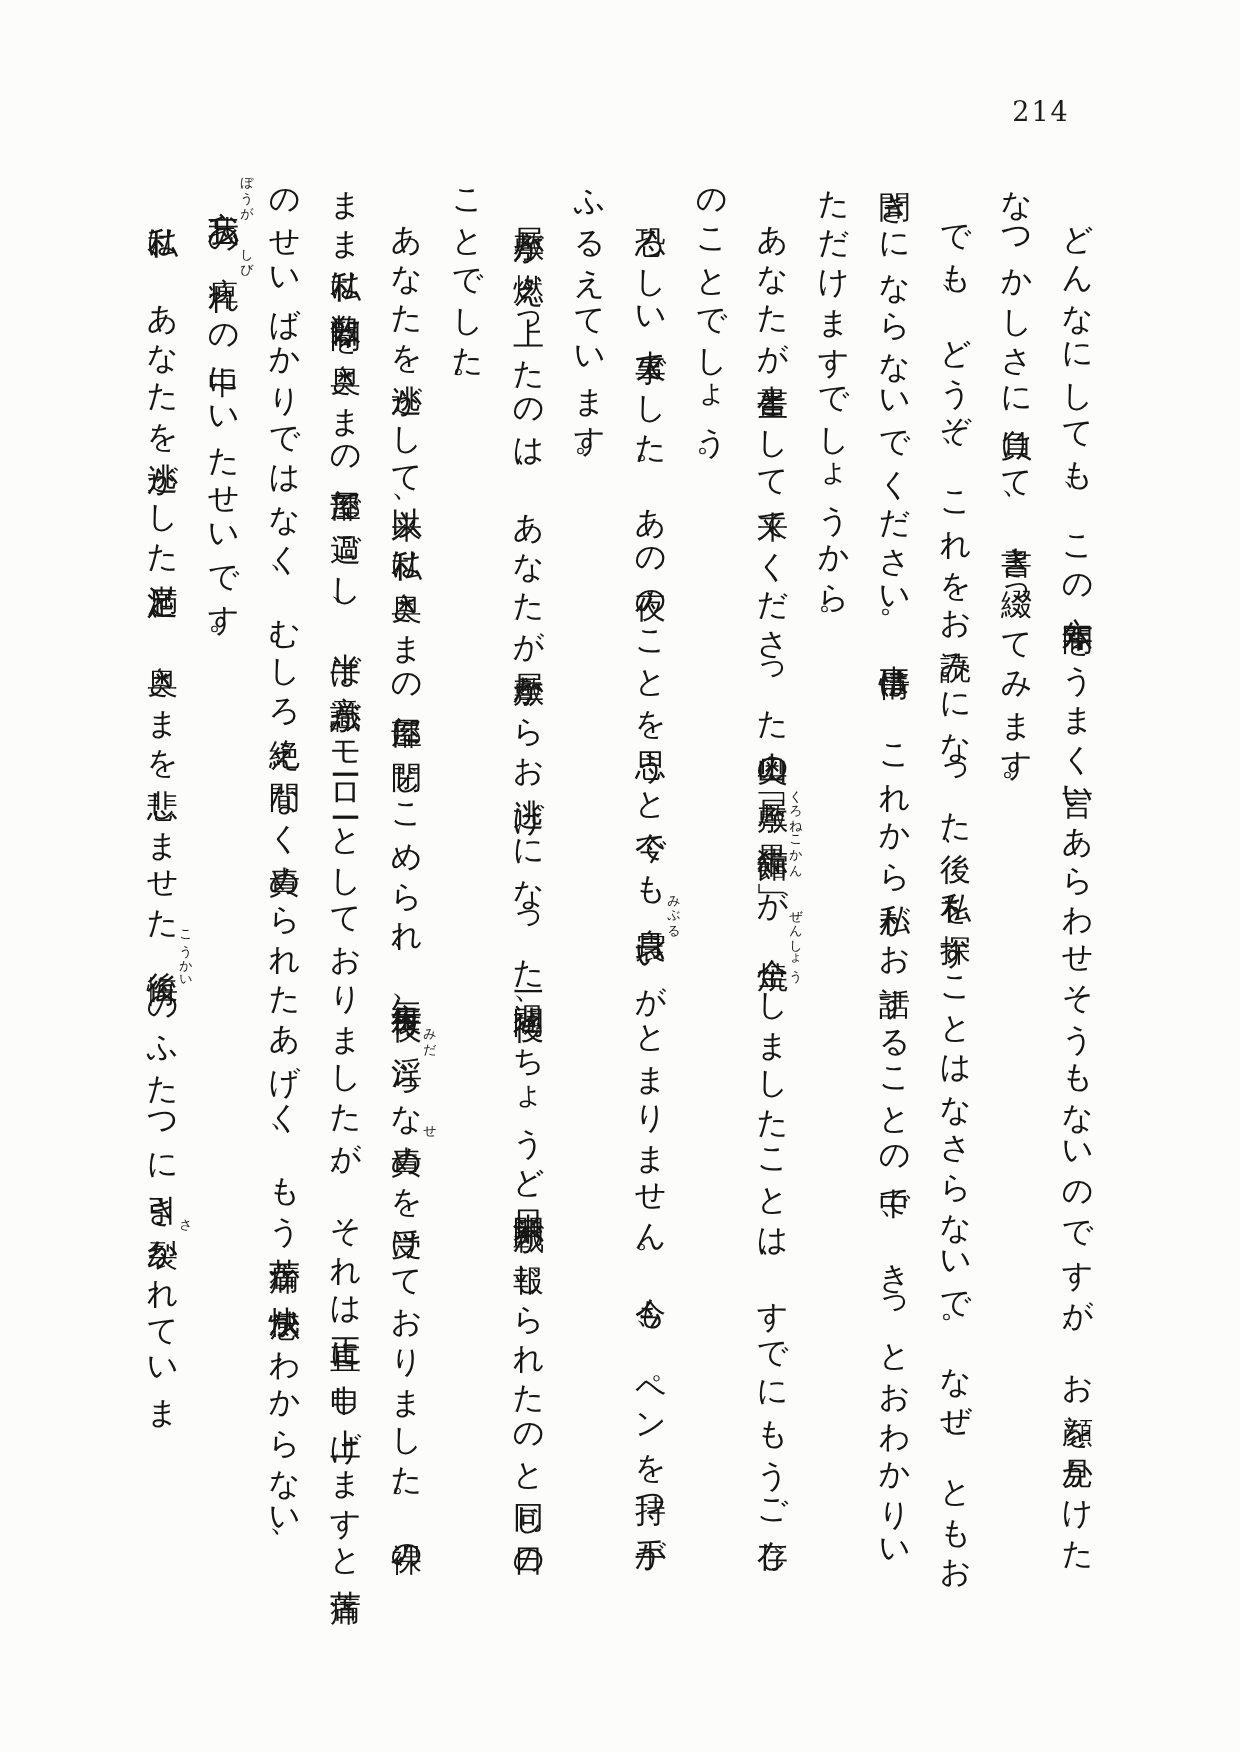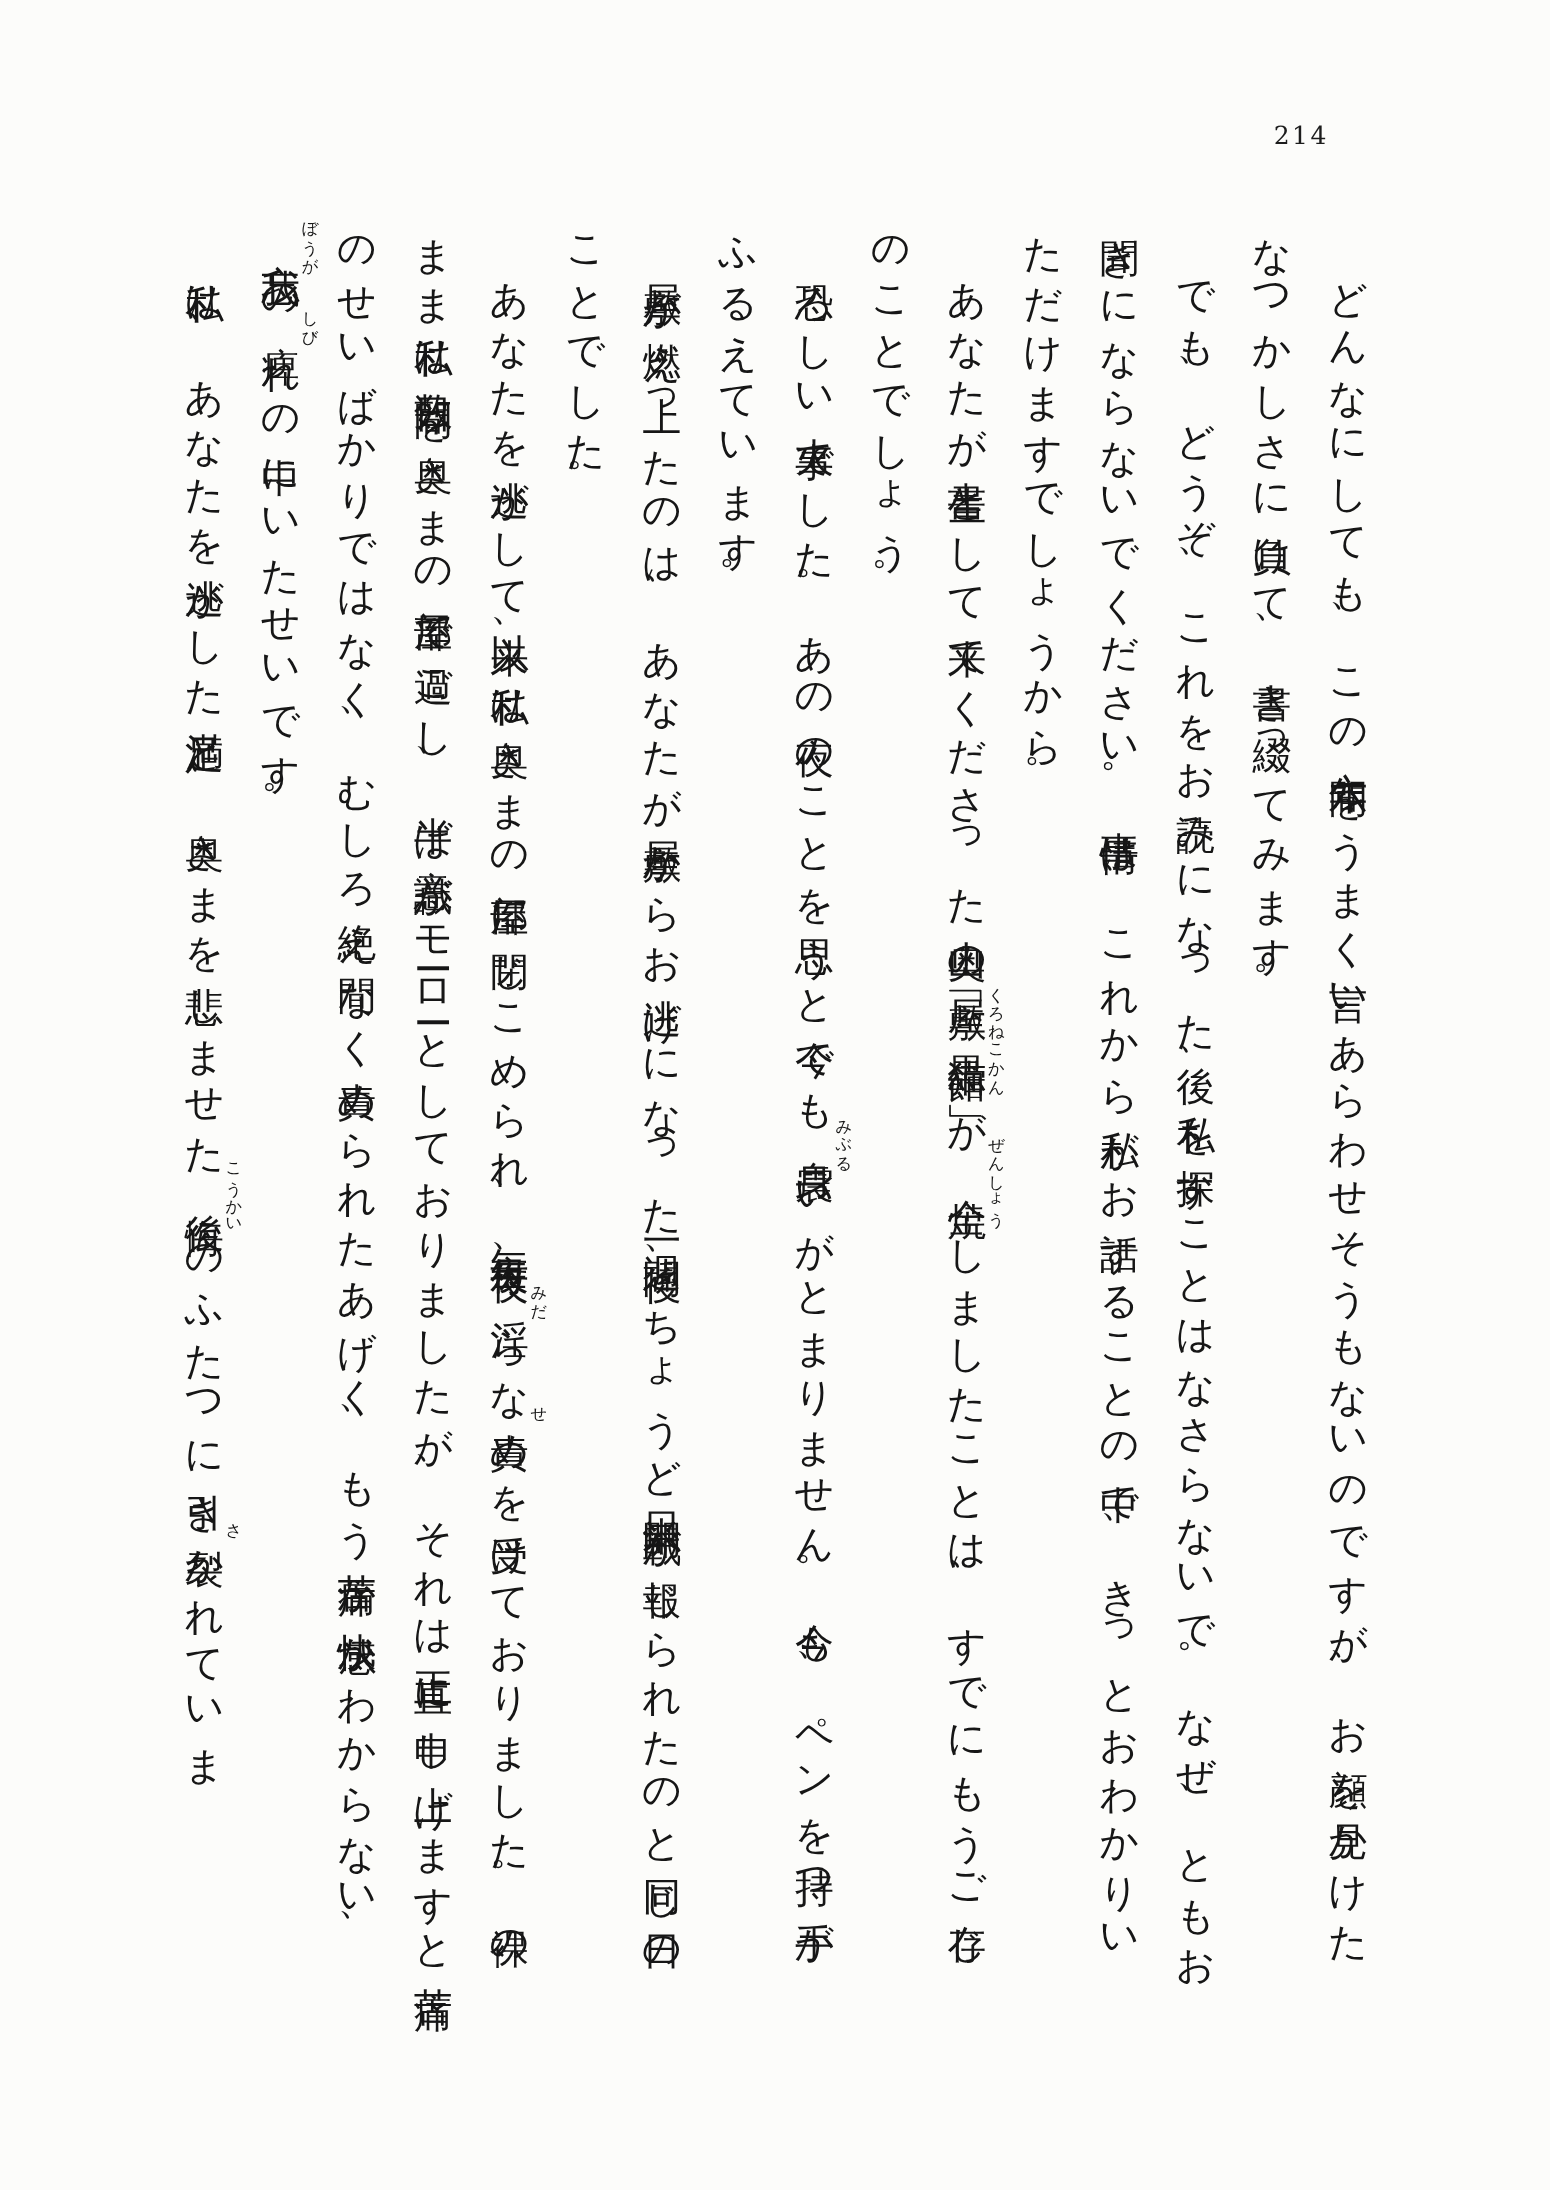--- a/index.html
+++ b/index.html
@@ -10,21 +10,21 @@
     background:#fcfcfa;
     overflow:hidden;
     font-family:"DejaVu Serif","Liberation Serif",serif;
   }
   .page-number{
     position:absolute;
     top:96px;
     left:998px;
     width:86px;
     text-align:center;
-    font-size:20px;
+    font-size:27px;
     letter-spacing:2px;
     color:#1c1c1c;
   }
   .text-block{
     position:absolute;
     top:168px;
     right:132px;
     height:1410px;
     writing-mode:vertical-rl;
     text-orientation:mixed;

